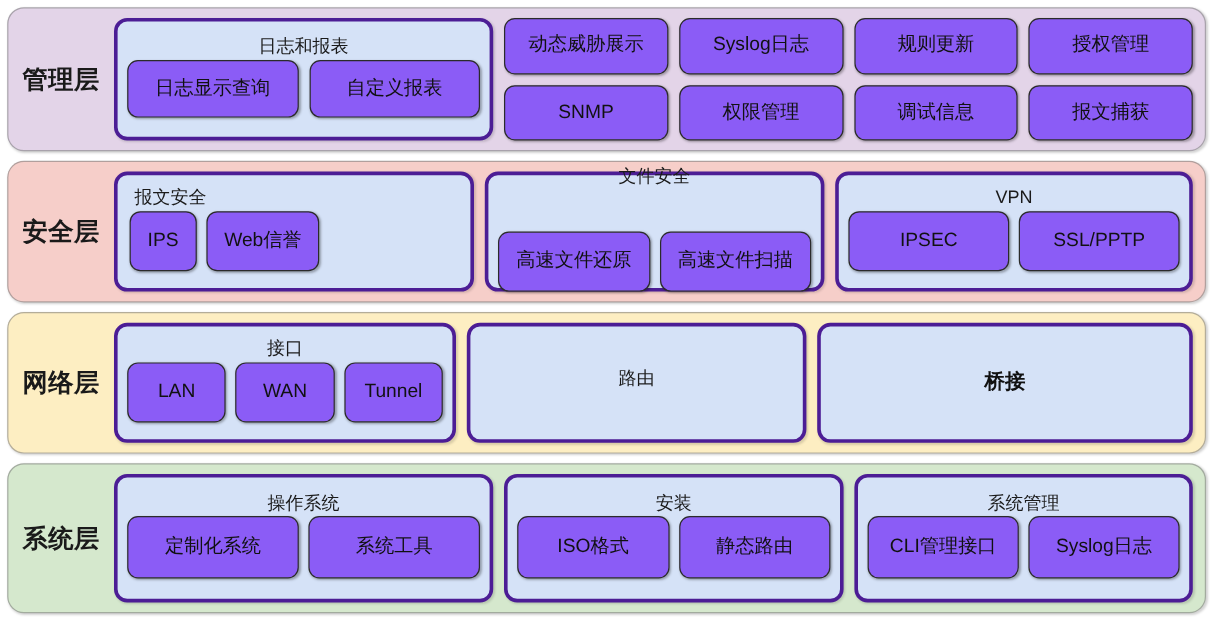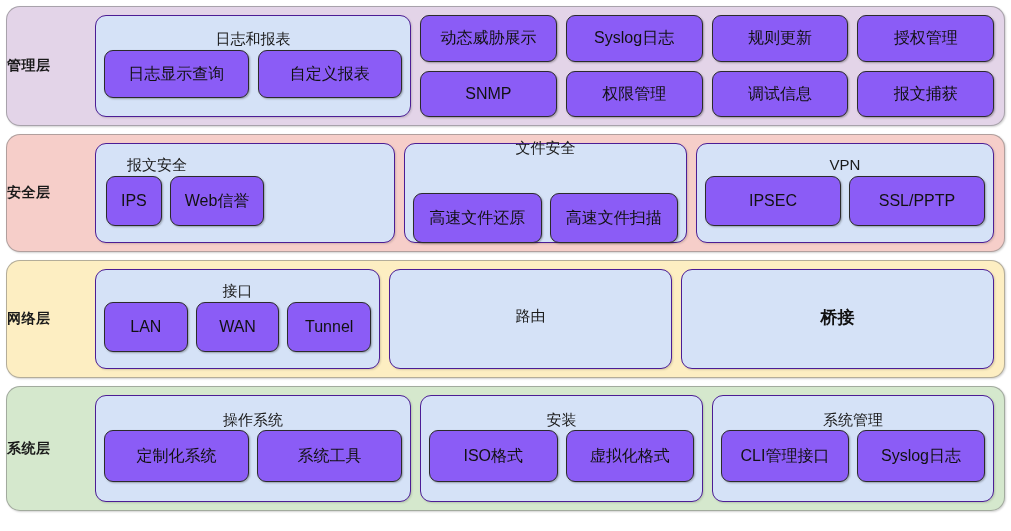--- a/index.html
+++ b/index.html
@@ -35,39 +35,40 @@
     padding: 8px 10px 8px 0;
   }
   .layer-mgmt { background: #e3d4e8; height: 120px; }
   .layer-sec  { background: #f6cec9; height: 118px; }
   .layer-net  { background: #fdeec2; height: 118px; }
   .layer-sys  { background: #d5e8cd; height: 125px; }
 
   .layer-label {
     flex: 0 0 88px;
     width: 88px;
-    font-size: 14px;
+    text-align: center;
+    font-size: 21px;
     font-weight: bold;
     color: #1a1a1a;
     letter-spacing: 0.5px;
     white-space: nowrap;
   }
 
   .layer-body {
     flex: 1 1 auto;
     display: flex;
     align-items: stretch;
     gap: 10px;
     height: 100%;
   }
 
   
   .group {
     background: #d5e2f7;
-    border: 1px solid #4c1d95;
+    border: 3px solid #4c1d95;
     border-radius: 11px;
     box-shadow: 1px 1px 2px rgba(0,0,0,0.15);
     display: flex;
     flex-direction: column;
     align-items: center;
     justify-content: center;
     padding: 4px 8px 8px 8px;
     position: relative;
   }
   .group-title {
@@ -85,21 +86,21 @@
     width: 100%;
     justify-content: center;
   }
   .group-items.left { justify-content: flex-start; }
 
   
   .group.left-pack {
     align-items: flex-start;
     padding-left: 10px;
   }
-  .group.left-pack .group-title { margin-left: 21px; }
+  .group.left-pack .group-title { margin-left: 4px; }
 
   
   .box {
     background: #8b5cf6;
     border: 1px solid #2b2b2b;
     border-radius: 9px;
     box-shadow: 1px 1px 2px rgba(0,0,0,0.30);
     display: flex;
     align-items: center;
     justify-content: center;
@@ -268,21 +269,21 @@
         <div class="group-items">
           <div class="box">定制化系统</div>
           <div class="box">系统工具</div>
         </div>
       </div>
 
       <div class="group sys-group sys-g2">
         <div class="group-title">安装</div>
         <div class="group-items">
           <div class="box">ISO格式</div>
-          <div class="box">虚拟化格式</div>
+          <div class="box">静态路由</div>
         </div>
       </div>
 
       <div class="group sys-group sys-g3">
         <div class="group-title">系统管理</div>
         <div class="group-items">
           <div class="box">CLI管理接口</div>
           <div class="box">Syslog日志</div>
         </div>
       </div>

